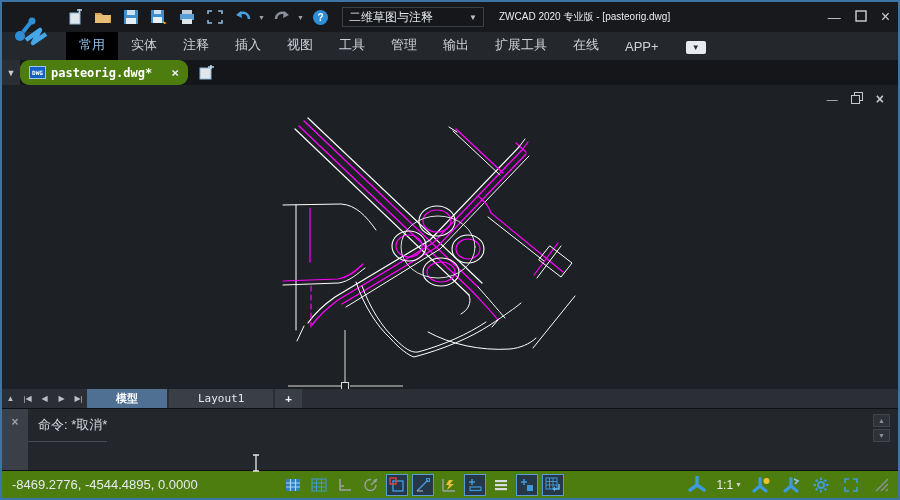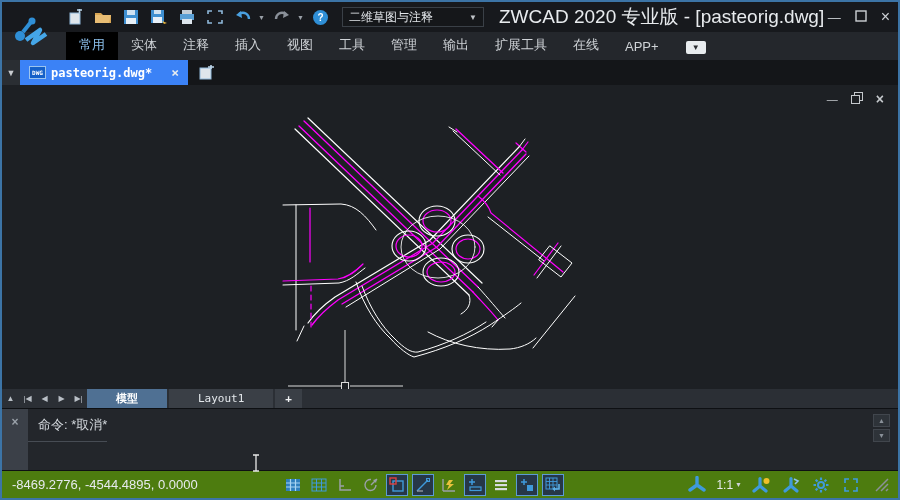--- a/index.html
+++ b/index.html
@@ -14,41 +14,41 @@
   .logo { position:absolute; left:0; top:0; width:58px; height:58px; z-index:5;
     display:flex; align-items:center; justify-content:center; }
   .qat { display:flex; align-items:center; gap:6px; }
   .qat .qbtn { width:22px; height:20px; display:flex; align-items:center; justify-content:center; }
   .drop-arrow { color:#9aa0a8; font-size:7px; margin-left:-2px; }
   .workspace-select { margin-left:10px; width:142px; height:20px; background:#15171a;
     border:1px solid #3a4047; color:#e2e6ea; font-size:12px; display:flex;
     align-items:center; padding:8px 6px; }
   .workspace-select .ws-arrow { margin-left:auto; color:#c0c4c8; font-size:8px; }
   .win-title { position:absolute; left:497px; top:0; height:30px; display:flex; align-items:center;
-    color:#e8ebee; font-size:19px; white-space:nowrap; }
+    color:#e8ebee; font-size:10px; white-space:nowrap; }
   .win-controls { position:absolute; right:8px; top:0; height:30px; display:flex;
     align-items:center; gap:14px; color:#cdd1d5; font-size:13px; }
   .win-controls span { cursor:default; }
 
   
   .ribbon { height:28px; background:#24272c; display:flex; align-items:flex-end;
     padding-left:64px; flex:0 0 auto; }
   .rtab { padding:4px 13px 6px 13px; font-size:13px; color:#cfd3d7; white-space:nowrap; }
   .rtab.active { background:#000000; color:#8cc0ec; }
   .ribbon-overflow { margin-left:14px; margin-bottom:6px; width:20px; height:13px;
     background:#e8ecef; border-radius:2px; color:#2a2d31; font-size:8px;
     display:flex; align-items:center; justify-content:center; }
 
   
   .doctabs { height:25px; background:#141619; display:flex; align-items:stretch; flex:0 0 auto; }
   .doclist-arrow { width:18px; display:flex; align-items:center; justify-content:center;
     color:#c8ccd0; font-size:9px; background:#2a2e33; }
   .dtab { display:flex; align-items:center; gap:5px; padding:0 9px;
     font-family:"DejaVu Sans Mono","Liberation Mono",monospace; font-size:12px; }
-  .dtab.active { background:#3b82f6; color:#ffffff; font-weight:bold; }
+  .dtab.active { background:#4d7c0f; color:#ffffff; font-weight:bold;border-radius:9px; }
   .dtab.inactive { background:#25282d; color:#8f959d; margin-left:2px; }
   .dtab .closex { margin-left:14px; font-weight:bold; font-size:13px; color:#e8ecf0; }
   .dwg-ico { width:17px; height:13px; background:#1560c8; border:1px solid #9cc4ee;
     color:#fff; font-size:6px; font-weight:bold; display:flex; align-items:center;
     justify-content:center; letter-spacing:0; }
   .newtab-btn { margin-left:8px; align-self:center; width:22px; height:18px;
     display:flex; align-items:center; justify-content:center; }
 
   
   .canvas { position:relative; flex:1 1 auto; background:#1d2024; overflow:hidden; }

